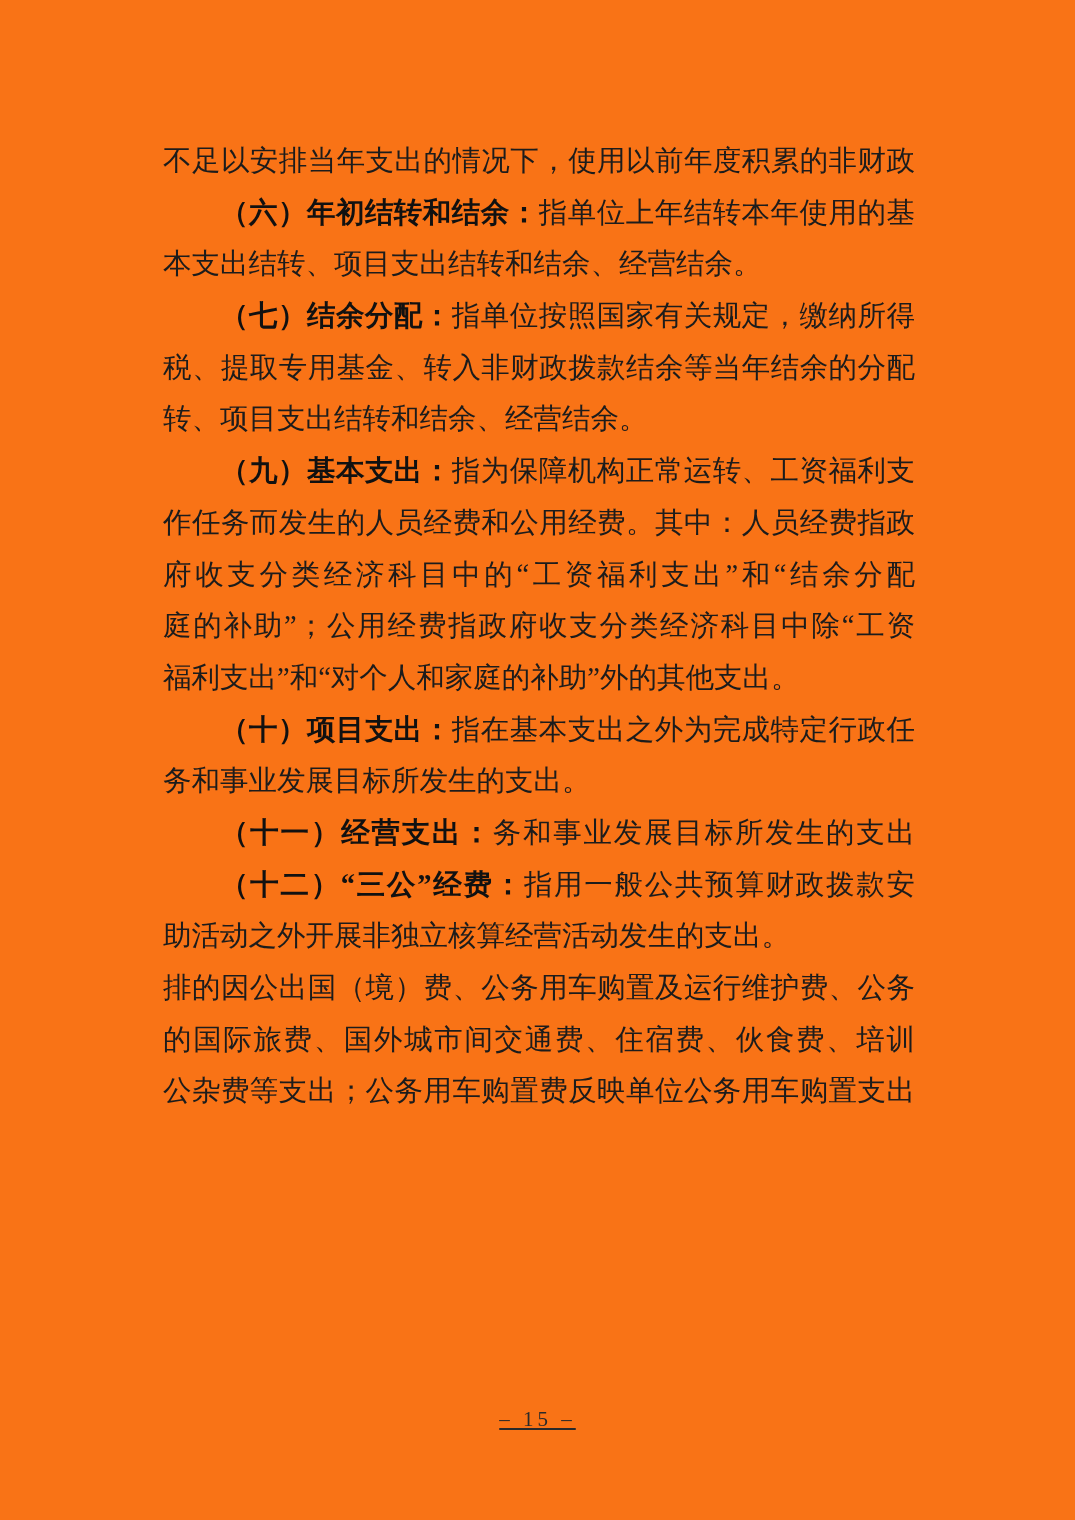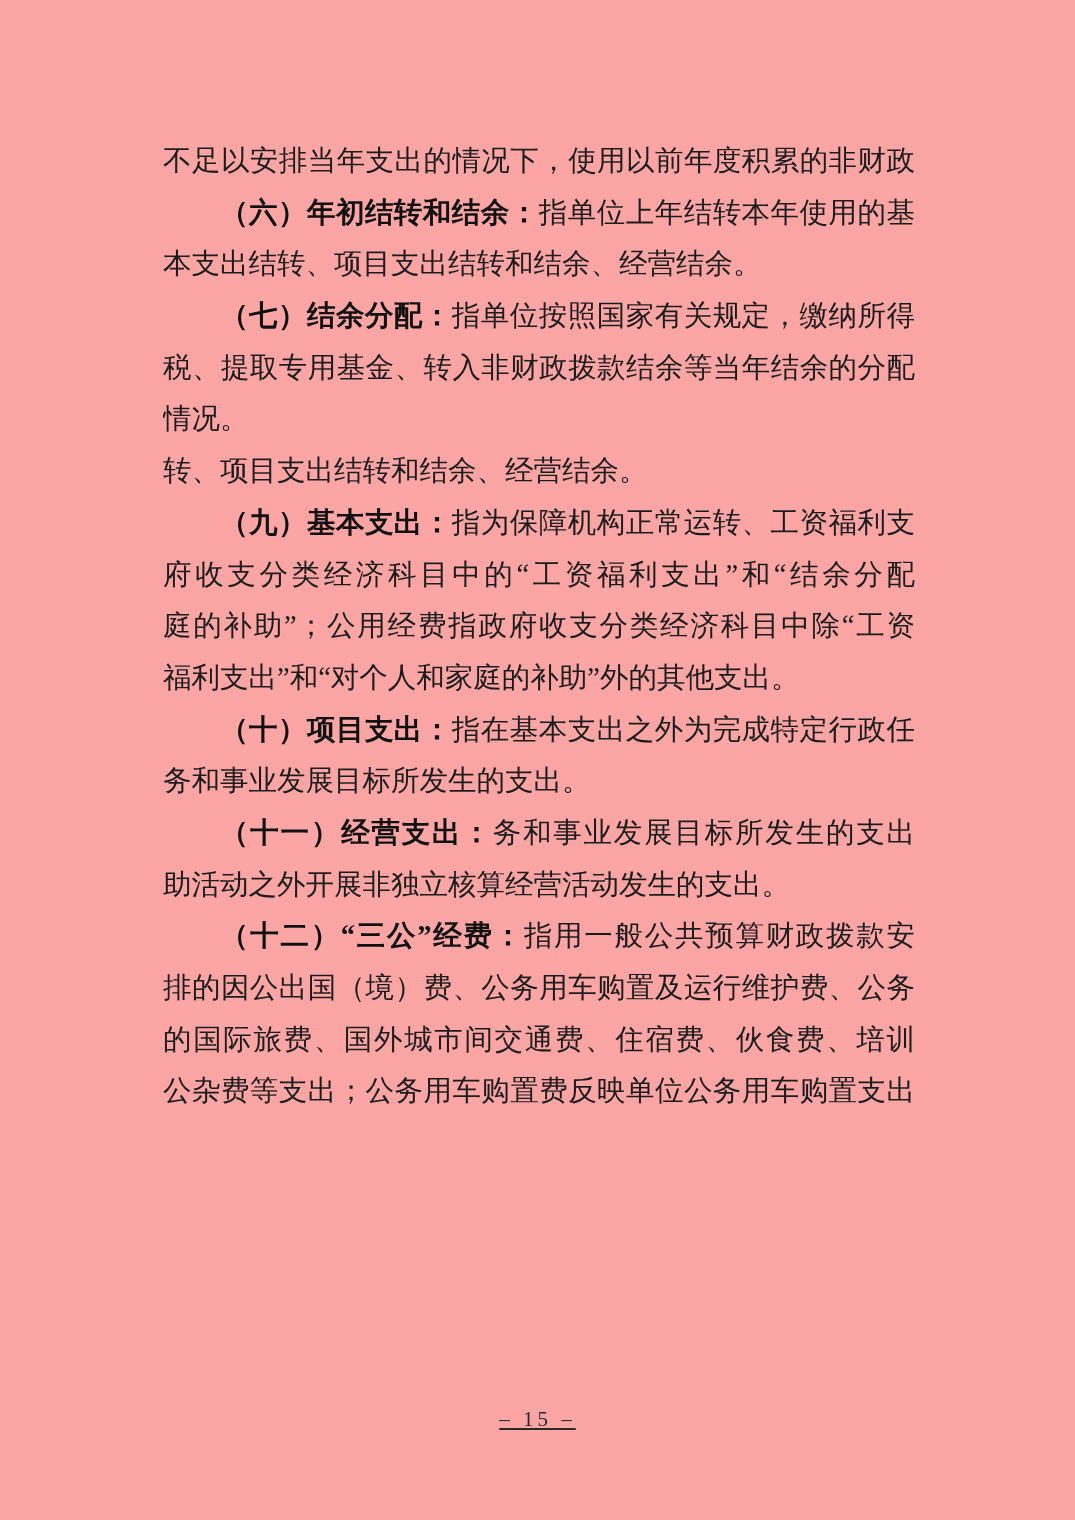--- a/index.html
+++ b/index.html
@@ -6,21 +6,21 @@
   html, body {
     width: 1075px;
     height: 1520px;
     background: #ffffff;
     font-family: "Liberation Serif", "DejaVu Serif", serif;
   }
   .page {
     position: relative;
     width: 1075px;
     height: 1520px;
-    background: #fca5a5;
+    background: #f97316;
     overflow: hidden;
   }
   .text-block {
     position: absolute;
     left: 163px;
     top: 135px;
     width: 752px;
   }
   .line {
     height: 51.7px;
@@ -58,29 +58,29 @@
 </head>
 <body>
 
 <div class="page">
   <main class="text-block">
       <div class="line fill"><span>不足以安排当年支出的情况下，使用以前年度积累的非财政</span></div>
       <div class="line fill indent"><b>（六）年初结转和结余：</b><span>指单位上年结转本年使用的基</span></div>
       <div class="line"><span>本支出结转、项目支出结转和结余、经营结余。</span></div>
       <div class="line fill indent"><b>（七）结余分配：</b><span>指单位按照国家有关规定，缴纳所得</span></div>
       <div class="line fill"><span>税、提取专用基金、转入非财政拨款结余等当年结余的分配</span></div>
-      <div class="line"><span>情况。</span></div>
       <div class="line"><span>转、项目支出结转和结余、经营结余。</span></div>
       <div class="line fill indent"><b>（九）基本支出：</b><span>指为保障机构正常运转、工资福利支出</span></div>
+      <div class="line fill"><span>作任务而发生的人员经费和公用经费。其中：人员经费指政</span></div>
       <div class="line fill"><span>府收支分类经济科目中的“工资福利支出”和“结余分配</span></div>
       <div class="line fill"><span>庭的补助”；公用经费指政府收支分类经济科目中除“工资</span></div>
       <div class="line"><span>福利支出”和“对个人和家庭的补助”外的其他支出。</span></div>
       <div class="line fill indent"><b>（十）项目支出：</b><span>指在基本支出之外为完成特定行政任</span></div>
       <div class="line"><span>务和事业发展目标所发生的支出。</span></div>
       <div class="line fill indent"><b>（十一）经营支出：</b><span>务和事业发展目标所发生的支出</span></div>
+      <div class="line fill indent"><b>（十二）“三公”经费：</b><span>指用一般公共预算财政拨款安</span></div>
       <div class="line"><span>助活动之外开展非独立核算经营活动发生的支出。</span></div>
-      <div class="line fill indent"><b>（十二）“三公”经费：</b><span>指用一般公共预算财政拨款安</span></div>
       <div class="line fill"><span>排的因公出国（境）费、公务用车购置及运行维护费、公务</span></div>
       <div class="line fill"><span>的国际旅费、国外城市间交通费、住宿费、伙食费、培训费、</span></div>
       <div class="line fill"><span>公杂费等支出；公务用车购置费反映单位公务用车购置支出</span></div>
     </main>
   <footer class="footer">–  15  –</footer>
 </div>
 
 </body></html>

